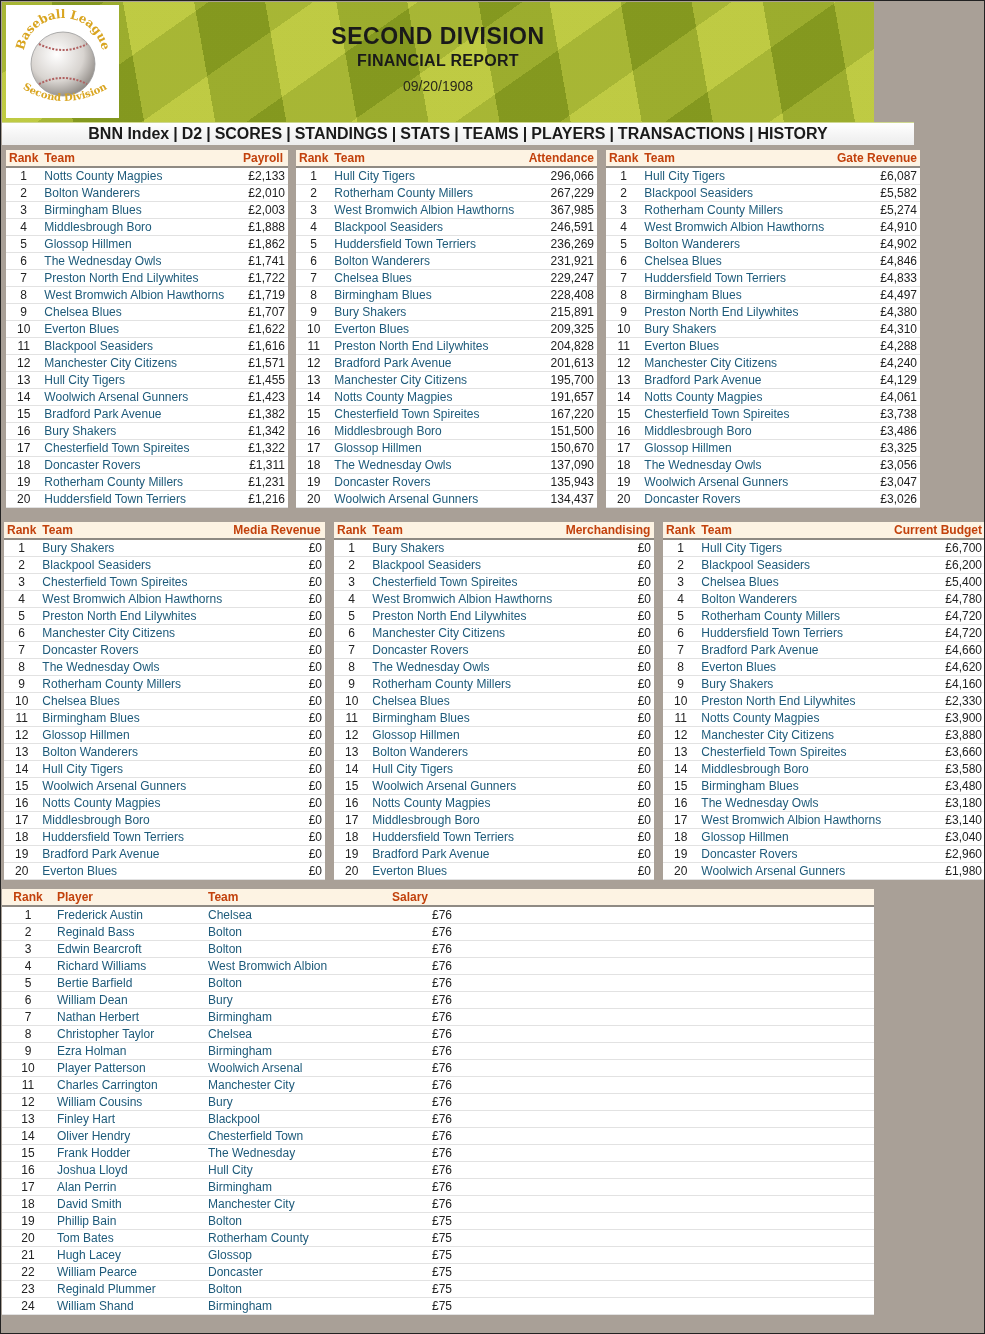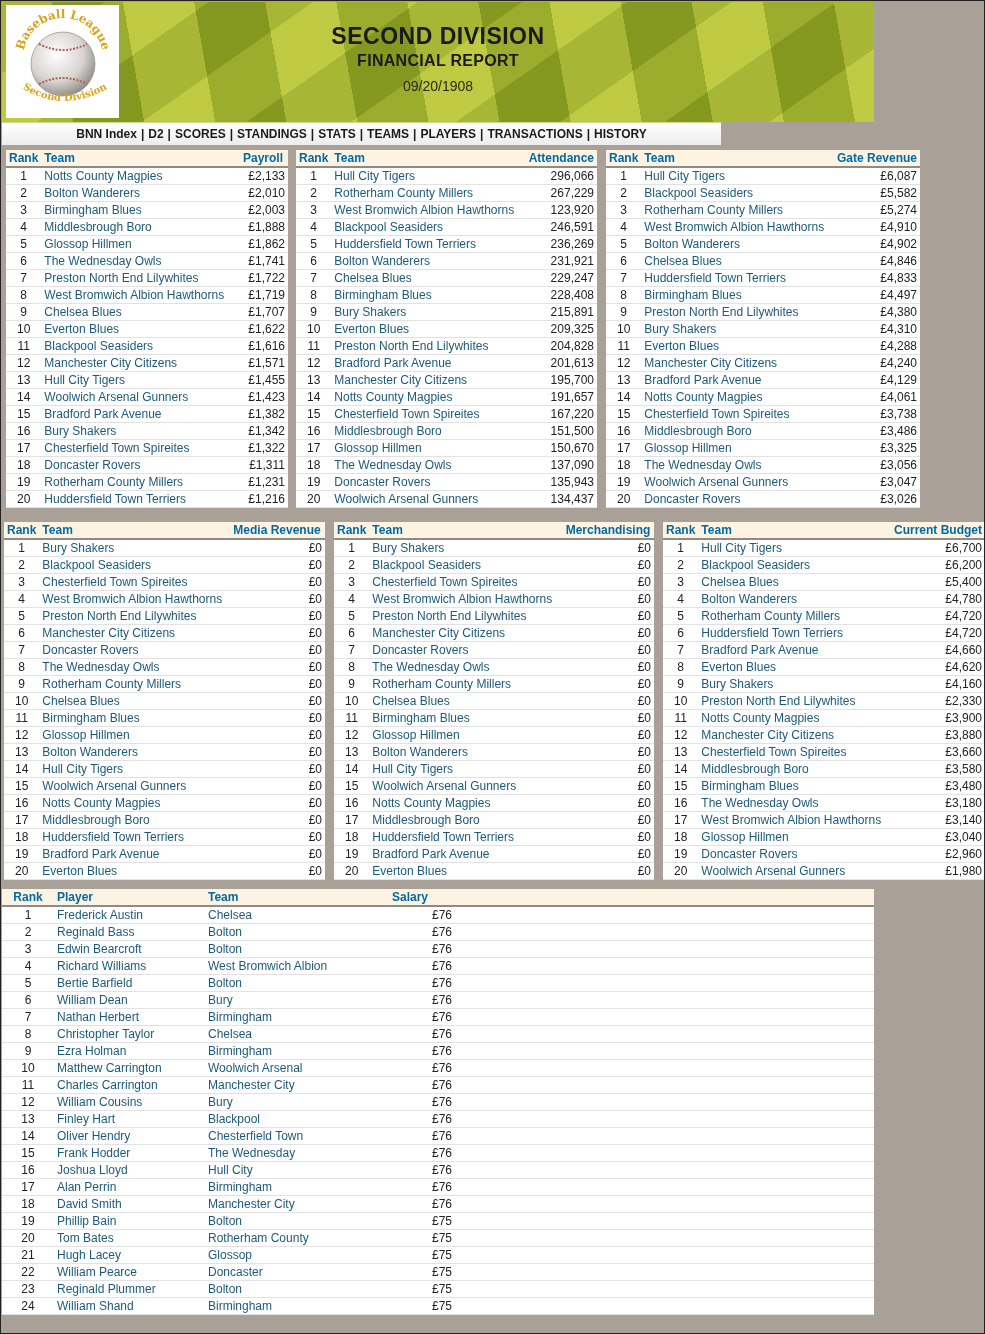--- a/index.html
+++ b/index.html
@@ -26,37 +26,37 @@
     display: flex; align-items: center; justify-content: center;
   }
   .logo svg { width: 108px; height: 108px; }
   .title-block {
     position: absolute; left: 230px; width: 412px; top: 20px; text-align: center; color: #1a1a1a;
   }
   .title-main { font-size: 23px; font-weight: bold; letter-spacing: 0.5px; line-height: 28px; }
   .title-sub { font-size: 16px; font-weight: bold; line-height: 20px; margin-top: 1px; letter-spacing: 0.3px; }
   .title-date { font-size: 14px; line-height: 14px; margin-top: 8px; color: #2a2a1a; }
   .navbar {
-    position: absolute; left: 1px; top: 121px; width: 719px; height: 22px;
+    position: absolute; left: 1px; top: 121px; width: 912px; height: 22px;
     background: linear-gradient(#ffffff, #ececec);
     border-top: 1px solid #cfd890;
     text-align: center; line-height: 22px;
-    font-size: 12px; font-weight: bold; color: #1a1a1a;
+    font-size: 16px; font-weight: bold; color: #1a1a1a;
   }
   .navbar a { color: #1a1a1a; text-decoration: none; }
   .navbar .sep { margin: 0 4px; }
   table.stat {
     position: absolute;
     border-collapse: collapse;
     background: #fff;
     font-size: 12px;
   }
   table.stat th {
     background: #fdf3e3;
-    color: #0369a1;
+    color: #c2410c;
     font-weight: bold;
     height: 16px;
     padding: 0 3px;
     text-align: left;
     border-bottom: 2px solid #8f8a83;
     white-space: nowrap;
   }
   table.stat th.r, table.stat td.r { text-align: center; }
   table.stat th.c { text-align: center; }
   table.stat td {
@@ -243,21 +243,21 @@
         <td class="val">296,066</td>
       </tr>
       <tr>
         <td class="rank">2</td>
         <td class="team">Rotherham County Millers</td>
         <td class="val">267,229</td>
       </tr>
       <tr>
         <td class="rank">3</td>
         <td class="team">West Bromwich Albion Hawthorns</td>
-        <td class="val">123,920</td>
+        <td class="val">367,985</td>
       </tr>
       <tr>
         <td class="rank">4</td>
         <td class="team">Blackpool Seasiders</td>
         <td class="val">246,591</td>
       </tr>
       <tr>
         <td class="rank">5</td>
         <td class="team">Huddersfield Town Terriers</td>
         <td class="val">236,269</td>
@@ -881,21 +881,21 @@
       </tr>
       <tr>
         <td class="rank">9</td>
         <td class="team">Ezra Holman</td>
         <td class="team">Birmingham</td>
         <td class="val">£76</td>
         <td></td>
       </tr>
       <tr>
         <td class="rank">10</td>
-        <td class="team">Matthew Carrington</td>
+        <td class="team">Player Patterson</td>
         <td class="team">Woolwich Arsenal</td>
         <td class="val">£76</td>
         <td></td>
       </tr>
       <tr>
         <td class="rank">11</td>
         <td class="team">Charles Carrington</td>
         <td class="team">Manchester City</td>
         <td class="val">£76</td>
         <td></td>

